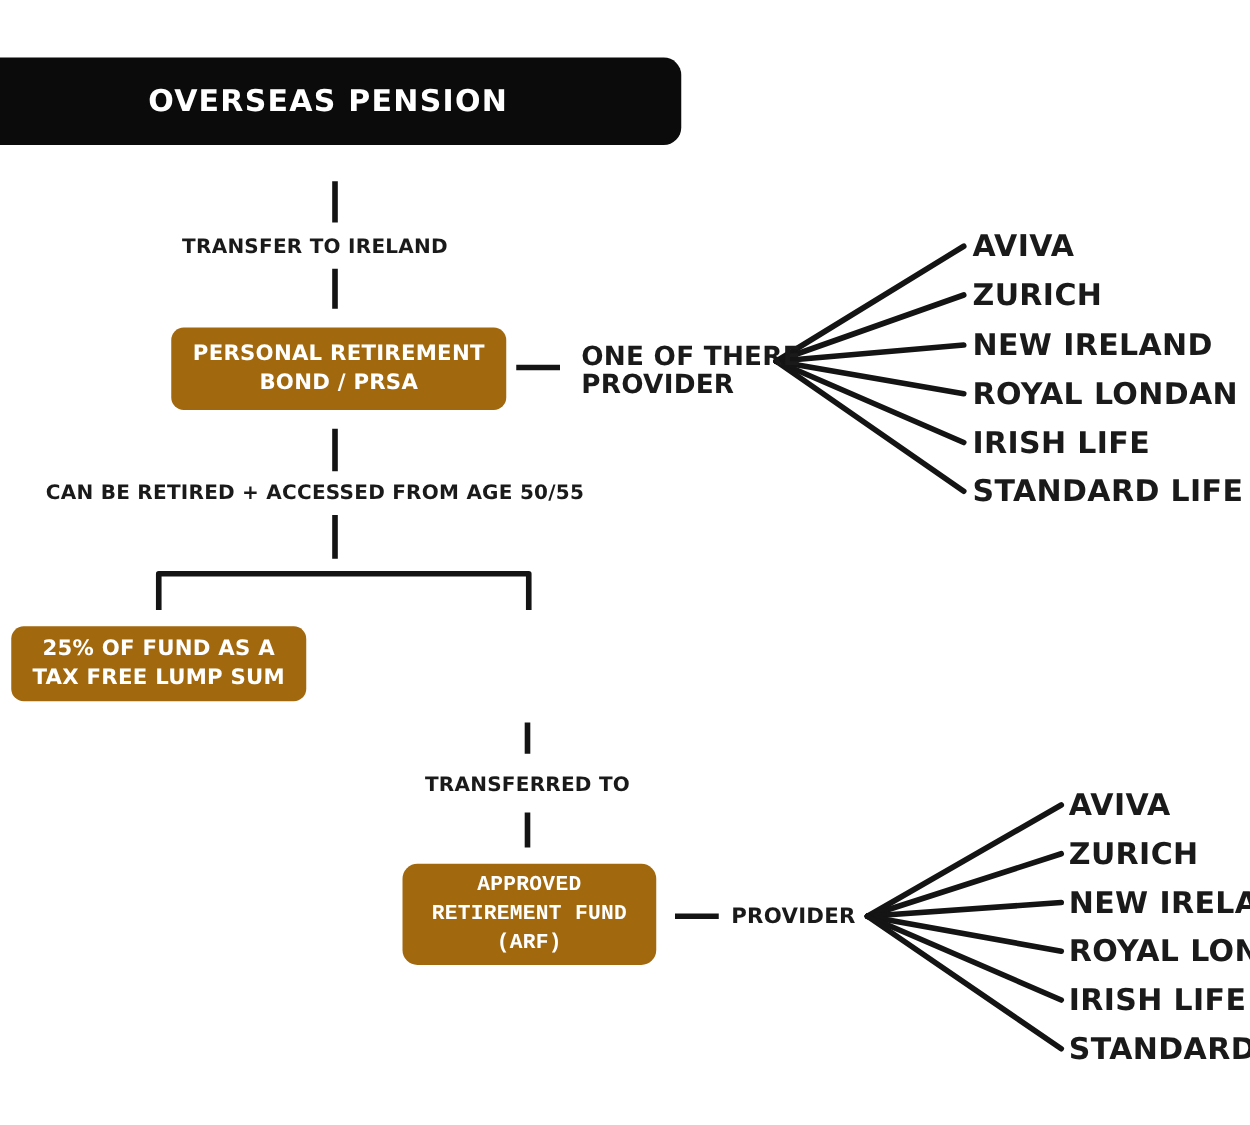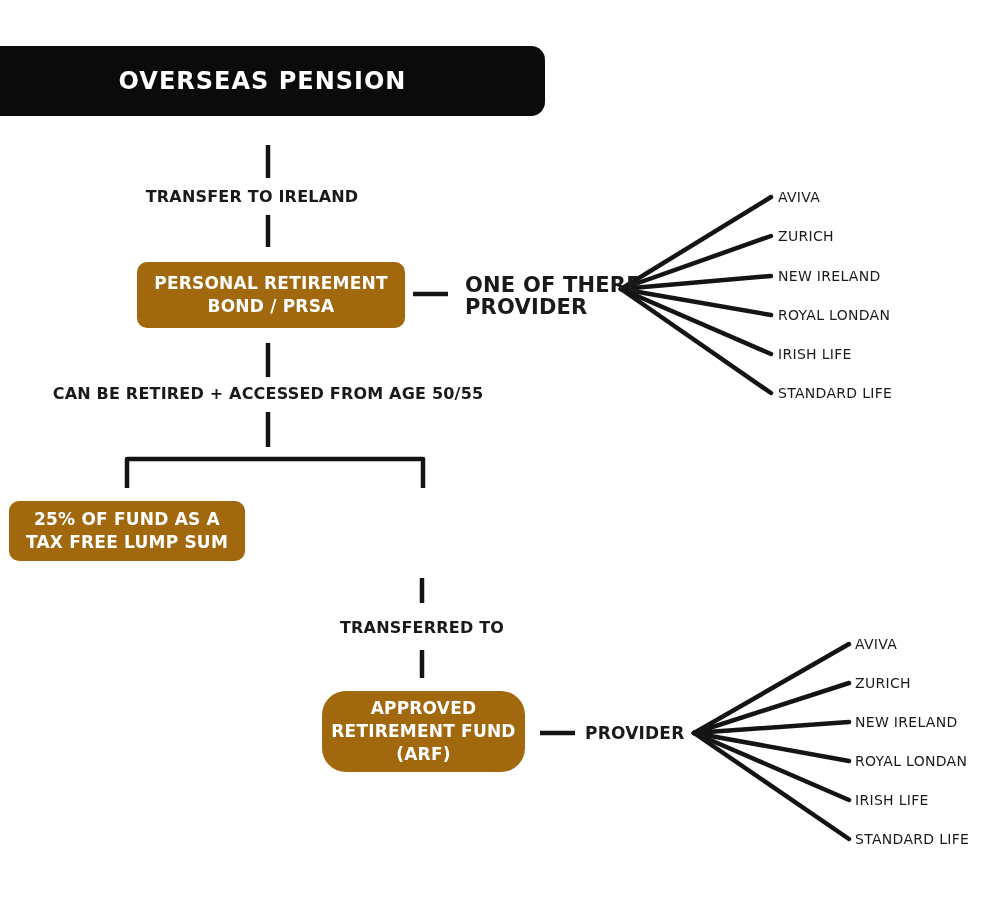--- a/index.html
+++ b/index.html
@@ -33,21 +33,21 @@
   .node-brown{
     background:var(--brown);border-radius:10px;
     font-size:17px;line-height:23px;letter-spacing:0.2px;text-align:center;
   }
   .flow-label{
     position:absolute;color:var(--text);font-weight:bold;font-size:16px;
     line-height:22px;letter-spacing:0.2px;white-space:nowrap;
   }
   .flow-label.centered{text-align:center;}
   .provider{
-    position:absolute;color:var(--text);font-weight:normal;font-size:14px;
+    position:absolute;color:var(--text);font-weight:bold;font-size:24px;
     line-height:22px;letter-spacing:0.3px;white-space:nowrap;
   }
 </style>
 </head>
 <body>
 
 <div class="canvas">
 
   <svg class="wires" viewBox="0 0 1000 900">
 
@@ -97,33 +97,33 @@
     <div>PROVIDER</div>
   </div>
 
   <div class="provider" style="left:778px;top:186px;">AVIVA</div>
   <div class="provider" style="left:778px;top:225px;">ZURICH</div>
   <div class="provider" style="left:778px;top:265px;">NEW IRELAND</div>
   <div class="provider" style="left:778px;top:304px;">ROYAL LONDAN</div>
   <div class="provider" style="left:778px;top:343px;">IRISH LIFE</div>
   <div class="provider" style="left:778px;top:382px;">STANDARD LIFE</div>
 
-  <div class="flow-label centered" style="left:18px;top:383px;width:500px;">CAN BE RETIRED + ACCESSED FROM AGE 50/55</div>
+  <div class="flow-label centered" style="left:2px;top:383px;width:500px;">CAN BE RETIRED + ACCESSED FROM AGE 50/55</div>
 
   <div class="node node-brown" style="left:9px;top:501px;width:236px;height:60px;">
     <div>
       <div>25% OF FUND AS A</div>
       <div>TAX FREE LUMP SUM</div>
     </div>
   </div>
 
 
   <div class="flow-label centered" style="left:322px;top:617px;width:200px;">TRANSFERRED TO</div>
 
-  <div class="node node-brown" style="left:322px;top:691px;width:203px;height:81px;border-radius:24px;">
+  <div class="node node-brown" style="left:322px;top:691px;width:203px;height:81px;border-radius:12px;font-family:Liberation Mono, monospace;">
     <div>
       <div>APPROVED</div>
       <div>RETIREMENT FUND</div>
       <div>(ARF)</div>
     </div>
   </div>
 
   <div class="flow-label" style="left:585px;top:722px;font-size:17px;">PROVIDER</div>
 
   <div class="provider" style="left:855px;top:633px;">AVIVA</div>

